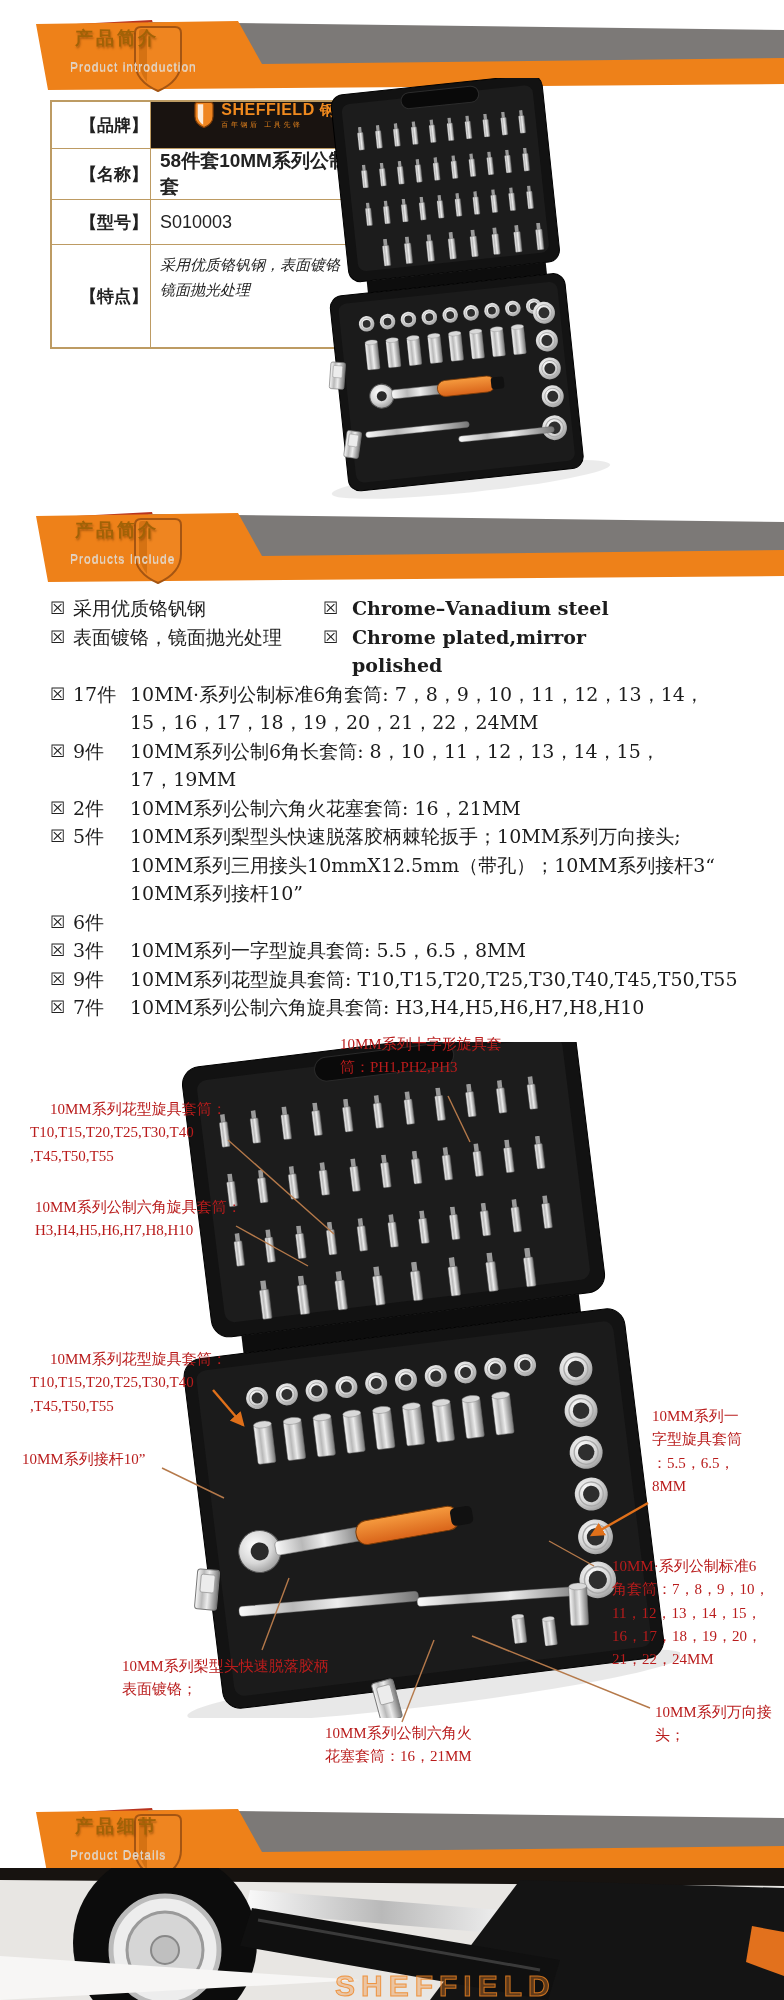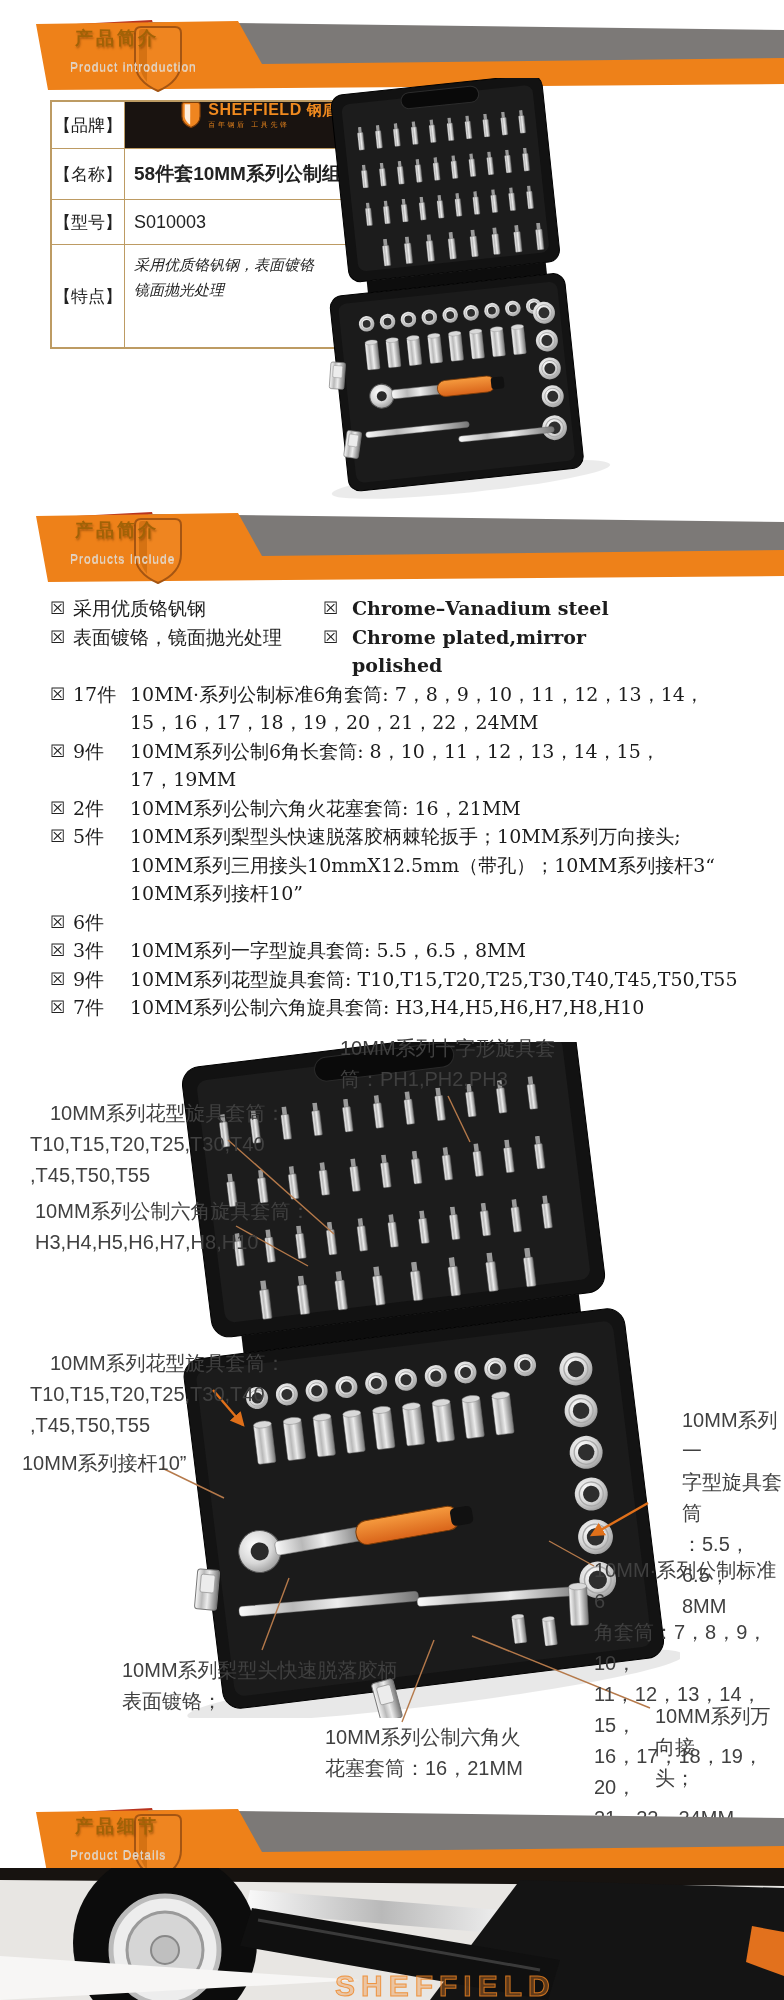--- a/index.html
+++ b/index.html
@@ -12,21 +12,21 @@
   .banner .bt{position:absolute;left:75px;top:18px;font-size:18px;font-weight:bold;color:#a16207;
               letter-spacing:3px;text-shadow:1px 2px 2px rgba(110,55,0,.45);}
   .banner .bs{position:absolute;left:70px;top:52px;font-size:12px;color:#d9d3c9;
               letter-spacing:1px;text-shadow:0 1px 0 rgba(255,255,255,.6);}
 
   
   .info-table{position:absolute;left:50px;top:100px;width:342px;border:2px solid #bd9b63;background:#fff;}
   .tr{display:flex;border-bottom:1.5px solid #bd9b63;}
   .tr.last{border-bottom:none;}
   .tl{flex:0 0 72px;border-right:1.5px solid #bd9b63;display:flex;align-items:center;justify-content:center;
-      font-weight:normal;font-size:17px;color:#222;}
+      font-weight:bold;font-size:17px;color:#222;padding-left:26px;}
   .tv{flex:1;display:flex;align-items:center;padding:4px 9px;font-size:18px;color:#222;min-width:0;}
   .r1{height:46px;} .r2{height:50px;} .r3{height:44px;} .r4{height:102px;}
   .r1 .tv{padding:0;}
   .r2 .tv{font-size:19px;font-weight:bold;}
   .r4 .tv{align-items:flex-start;white-space:pre-line;line-height:1.65;font-size:15px;padding-top:8px;font-style:italic;}
   .logo-box{flex:1;height:100%;background:#191310;display:flex;align-items:flex-start;justify-content:center;gap:7px;}
   .logo-text{display:flex;flex-direction:column;line-height:1;}
   .logo-row1{font-size:16px;font-weight:bold;color:#f08a1f;letter-spacing:.5px;white-space:nowrap;}
   .logo-row1 .cn{font-size:15px;margin-left:5px;}
   .logo-row2{font-size:7px;color:#e2811c;letter-spacing:2.6px;margin-top:3px;white-space:nowrap;}
@@ -47,22 +47,22 @@
   .cbx{flex:0 0 23px;font-size:17px;color:#222;}
   .c-cn{flex:0 0 250px;}
   .c-en{font-weight:bold;margin-left:6px;}
   .c-count{flex:0 0 57px;}
   .c-desc{white-space:pre;}
 
   
   .fig{position:absolute;left:0;top:1000px;width:784px;height:800px;}
   .photo2{position:absolute;left:128px;top:42px;width:552px;height:676px;}
   .leaders{position:absolute;left:0;top:0;pointer-events:none;}
-  .callout{position:absolute;white-space:pre-line;font-family:Liberation Sans, sans-serif;
-           font-size:20px;color:#404040;line-height:1.55;}
+  .callout{position:absolute;white-space:pre-line;font-family:Liberation Serif, serif;
+           font-size:15px;color:#b91c1c;line-height:1.55;}
   .ind{text-indent:20px;}
 </style>
 </head>
 <body>
 
 <svg width="0" height="0" style="position:absolute" aria-hidden="true">
   <defs>
     <linearGradient id="cg" x1="0" y1="0" x2="1" y2="0">
       <stop offset="0" stop-color="#fafafa"></stop>
         <stop offset=".3" stop-color="#b9b9b9"></stop>
@@ -420,25 +420,25 @@
     <div class="callout" style="left:35px;top:196px">10MM系列公制六角旋具套筒：
 H3,H4,H5,H6,H7,H8,H10</div>
     <div class="callout ind" style="left:30px;top:348px">10MM系列花型旋具套筒：
 T10,T15,T20,T25,T30,T40
 ,T45,T50,T55</div>
     <div class="callout" style="left:22px;top:448px">10MM系列接杆10”</div>
     <div class="callout" style="left:122px;top:655px">10MM系列梨型头快速脱落胶柄
 表面镀铬；</div>
     <div class="callout" style="left:325px;top:722px">10MM系列公制六角火
 花塞套筒：16，21MM</div>
-    <div class="callout" style="left:682px;top:405px">10MM系列一
+    <div class="callout" style="left:652px;top:405px">10MM系列一
 字型旋具套筒
 ：5.5，6.5，
 8MM</div>
-    <div class="callout" style="left:594px;top:555px">10MM·系列公制标准6
+    <div class="callout" style="left:612px;top:555px">10MM·系列公制标准6
 角套筒：7，8，9，10，
 11，12，13，14，15，
 16，17，18，19，20，
 21，22，24MM</div>
     <div class="callout" style="left:655px;top:701px">10MM系列万向接
 头；</div>
   </div>
 
   <div class="banner" style="top:1796px">
     <svg width="784" height="96" viewBox="0 0 784 96">

